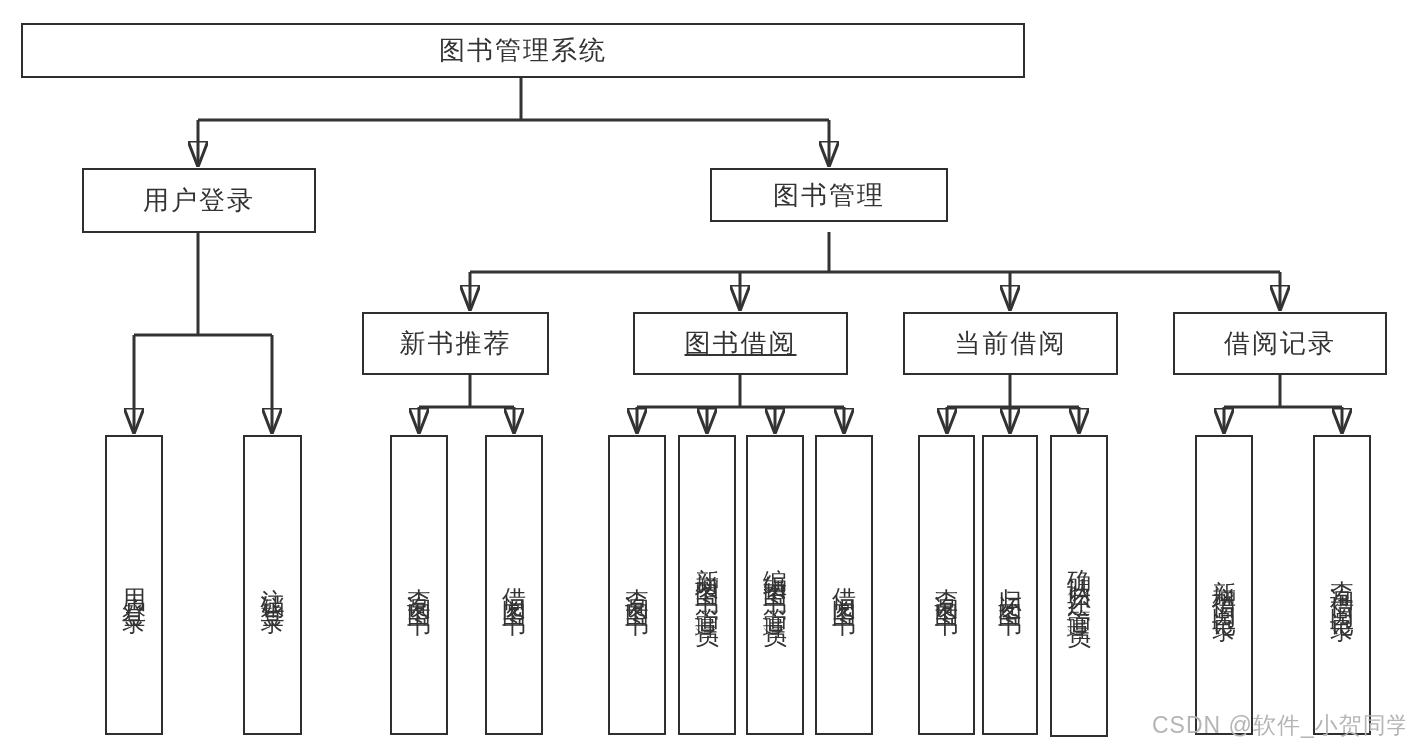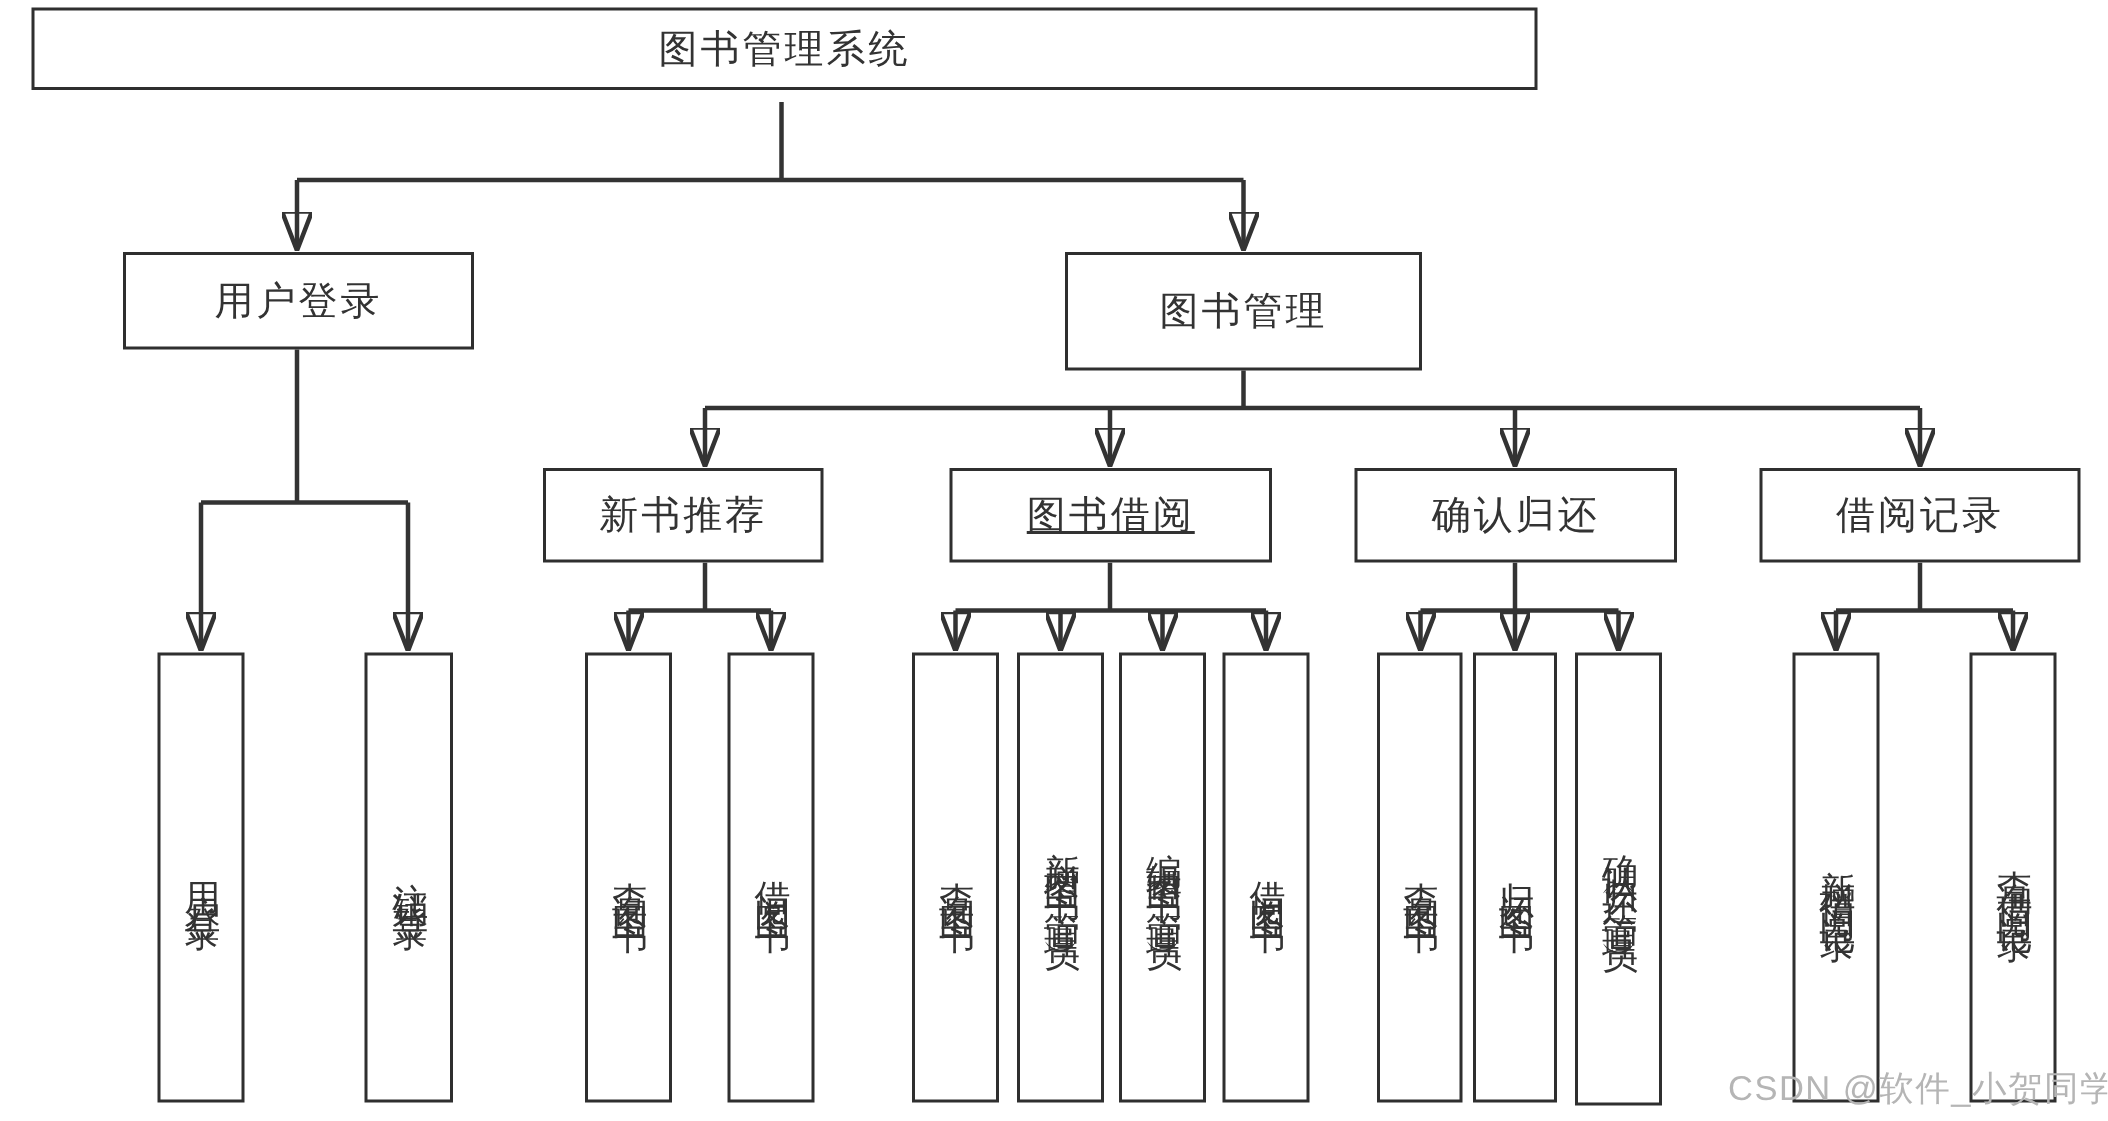--- a/index.html
+++ b/index.html
@@ -94,28 +94,28 @@
     <path d="M947,407 L947,433" marker-end="url(#arw)"></path>
     <path d="M1010,407 L1010,433" marker-end="url(#arw)"></path>
     <path d="M1079,407 L1079,433" marker-end="url(#arw)"></path>
 
     <path d="M1280,375 L1280,407"></path>
     <path d="M1224,407 L1342,407"></path>
     <path d="M1224,407 L1224,433" marker-end="url(#arw)"></path>
     <path d="M1342,407 L1342,433" marker-end="url(#arw)"></path>
   </svg>
 
-  <div class="node" style="left:21px; top:5px; width:1004px; height:55px;">图书管理系统</div>
+  <div class="node" style="left:21px; top:23px; width:1004px; height:55px;">图书管理系统</div>
 
   <div class="node" style="left:82px; top:168px; width:234px; height:65px;">用户登录</div>
-  <div class="node" style="left:710px; top:168px; width:238px; height:79px;">图书管理</div>
+  <div class="node" style="left:710px; top:168px; width:238px; height:54px;">图书管理</div>
 
   <div class="node" style="left:362px; top:312px; width:187px; height:63px;">新书推荐</div>
   <div class="node" style="left:633px; top:312px; width:215px; height:63px;text-decoration:underline;">图书借阅</div>
-  <div class="node" style="left:903px; top:312px; width:215px; height:63px;">确认归还</div>
+  <div class="node" style="left:903px; top:312px; width:215px; height:63px;">当前借阅</div>
   <div class="node" style="left:1173px; top:312px; width:214px; height:63px;">借阅记录</div>
 
   <div class="node leaf" style="left:105px; top:435px; width:58px; height:300px;">用户登录</div>
   <div class="node leaf" style="left:243px; top:435px; width:59px; height:300px;">注销登录</div>
 
   <div class="node leaf" style="left:390px; top:435px; width:58px; height:300px;">查询图书</div>
   <div class="node leaf" style="left:485px; top:435px; width:58px; height:300px;">借阅图书</div>
 
   <div class="node leaf" style="left:608px; top:435px; width:58px; height:300px;">查询图书</div>
   <div class="node leaf" style="left:678px; top:435px; width:58px; height:300px;">新增图书（管理员）</div>

